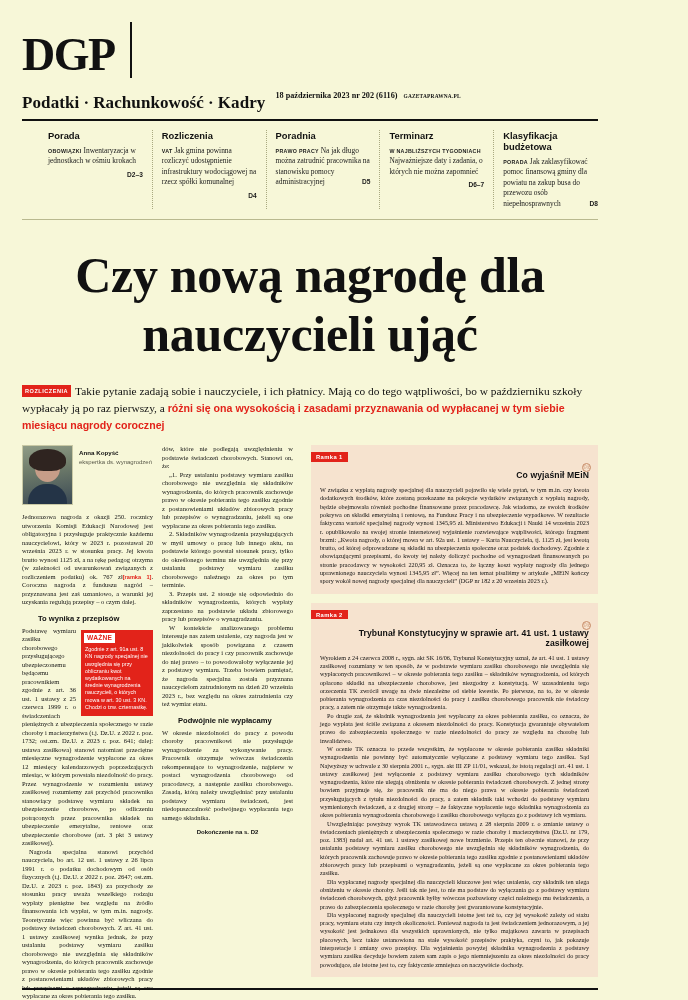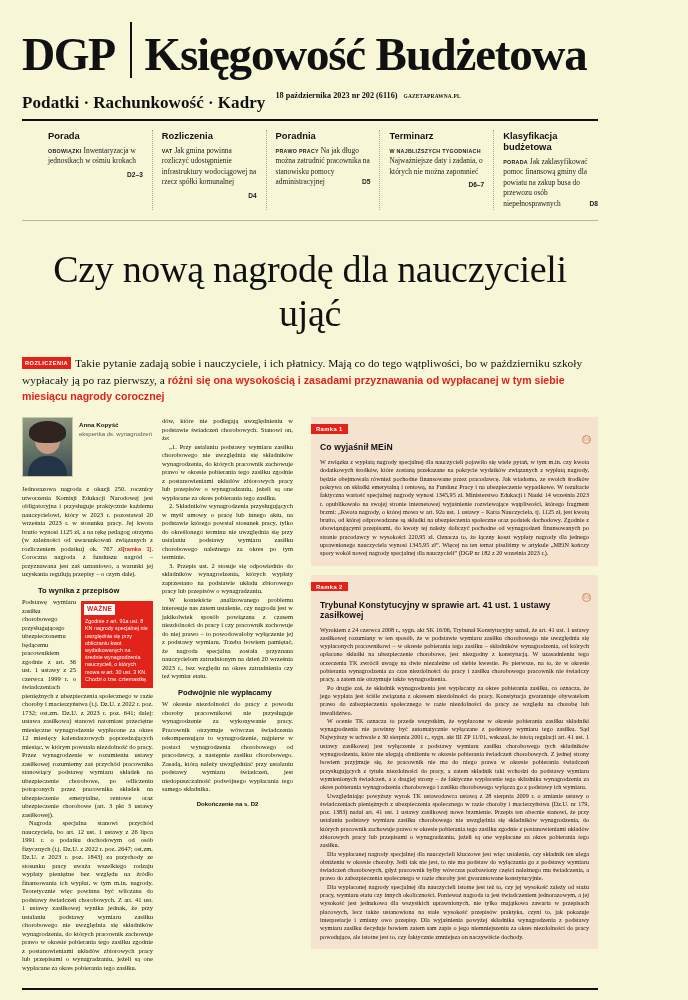--- a/index.html
+++ b/index.html
@@ -77,21 +77,21 @@
     font-size:5.3px;letter-spacing:.3px;text-transform:uppercase;
   }
   .teaser .pg{
     display:block;text-align:right;font-family:"Liberation Sans",sans-serif;
     font-weight:700;font-size:6.6px;margin-top:3px;
   }
   .teaser.inline-pg p .pg{display:inline;float:right;margin-top:0;}
 
   
   .headline{
-    text-align:center;font-weight:400;font-size:38px;line-height:1.17;
+    text-align:center;font-weight:700;font-size:50px;line-height:1.17;
     margin:26px 0 0 0;letter-spacing:-.3px;
   }
   .headline span{display:block;}
 
   
   .lead{
     margin:20px 0 0 0;font-size:11.4px;line-height:1.45;
   }
   .lead .tag{
     display:inline-block;background:#e2231a;color:#fff;
@@ -156,21 +156,21 @@
   
   .ramka{background:#f6e3cf;margin-bottom:9px;position:relative;}
   .ramka-tag{
     display:inline-block;background:#e2231a;color:#fff;
     font-family:"Liberation Sans",sans-serif;font-weight:700;
     font-size:5.8px;letter-spacing:.4px;padding:2px 5px 1.5px 5px;
   }
   .ramka-inner{padding:7px 9px 8px 9px;}
   .ramka h3{
     margin:0 0 6px 0;font-family:"Liberation Sans",sans-serif;
-    font-weight:700;font-size:8.6px;letter-spacing:.1px;
+    font-weight:700;font-size:8.6px;letter-spacing:.1px;text-align:right;
   }
   .ramka p{margin:0;font-size:6.2px;line-height:1.34;text-align:justify;text-indent:7px;}
   .ramka p.noind{text-indent:0;}
   .ramka .copy{position:absolute;right:7px;top:18px;
     width:7px;height:7px;border:1px solid #c98e6a;border-radius:50%;
     color:#c98e6a;font-size:5px;line-height:7px;text-align:center;font-family:"Liberation Sans",sans-serif;}
 
   .endnote{
     font-family:"Liberation Sans",sans-serif;font-weight:700;font-size:6px;
     text-align:center;margin-top:7px;text-indent:0;
@@ -179,21 +179,20 @@
 </style>
 </head>
 <body>
 
 <div class="page">
 
   <div class="masthead">
     <div class="mast-title">
       <span class="mast-dgp">DGP</span>
       <span class="mast-rule"></span>
-      <span class="mast-sub">Księgowość Budżetowa</span>
     </div>
 
     <div class="mast-row2">
       <div class="mast-sections">
         <span>Podatki</span><span class="dot">·</span><span>Rachunkowość</span><span class="dot">·</span><span>Kadry</span>
       </div>
       <div class="mast-date">
         <span>18 października 2023 nr 202 (6116)</span>
         <span class="mast-url">GAZETAPRAWNA.PL</span>
       </div>

